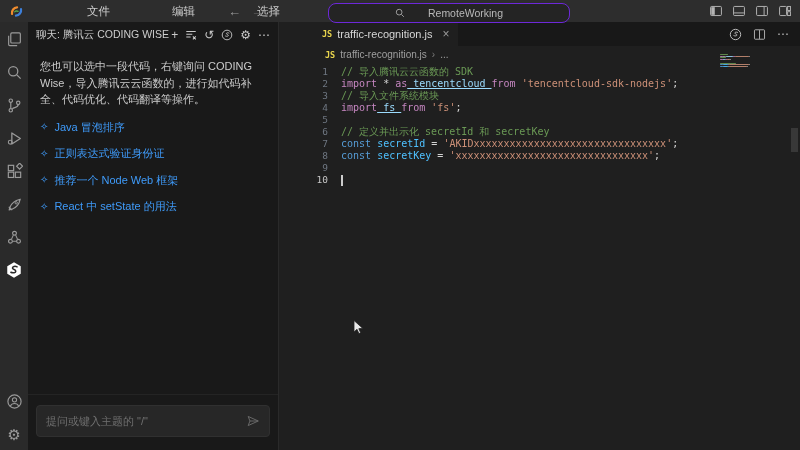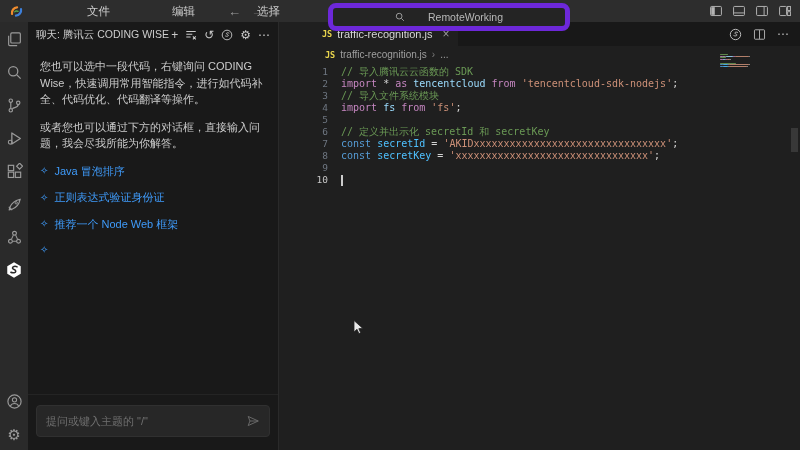--- a/index.html
+++ b/index.html
@@ -8,21 +8,21 @@
   .window { position:relative; width:800px; height:450px; background:#1f1f1f; }
 
   
   .titlebar { position:absolute; top:0; left:0; right:0; height:22px; background:#2d2d2d; display:flex; align-items:center; color:#cccccc; font-size:11.5px; z-index:5; }
   .app-logo { margin:0 8px 0 9px; display:flex; align-items:center; }
   .menus { display:flex; align-items:center; }
   .menu-item { padding:0 7px; cursor:default;margin-left:48px; }
   .menu-more { padding:0 7px; color:#cccccc; }
   .nav-arrows { position:absolute; left:228px; top:0; height:22px; display:flex; align-items:center; gap:10px; color:#9a9a9a; font-size:13px; }
   .nav-arrows .fwd { color:#6b6b6b; }
-  .search-box { position:absolute; left:328px; top:3px; width:242px; height:28px; background:#242424; border:5px solid #6d28d9; border-radius:8px; display:flex; align-items:center; justify-content:center; gap:23px; color:#b8b8b8; font-size:10.5px; }
+  .search-box { position:absolute; left:328px; top:3px; width:242px; height:20px; background:#242424; border:1px solid #6d28d9; border-radius:8px; display:flex; align-items:center; justify-content:center; gap:23px; color:#b8b8b8; font-size:10.5px; }
   .tb-right { position:absolute; right:8px; top:0; height:22px; display:flex; align-items:center; gap:9px; }
   .tb-right svg { display:block; }
 
   
   .activitybar { position:absolute; left:0; top:22px; bottom:0; width:28px; background:#2a2a2a; display:flex; flex-direction:column; align-items:center; padding:7px 0 6px 0; gap:13px; }
   .ab-icon { width:20px; height:20px; display:flex; align-items:center; justify-content:center; color:#9a9a9a; }
   .ab-icon.active { color:#ffffff; }
   .ab-spacer { flex:1; }
   .ab-gear { font-size:15px; line-height:1; color:#9a9a9a; }
 
@@ -52,21 +52,21 @@
   .tab-actions { margin-left:auto; display:flex; align-items:center; gap:11px; padding-right:11px; color:#bdbdbd; }
   .breadcrumb { height:17px; display:flex; align-items:center; gap:5px; padding-left:12px; color:#9f9f9f; font-size:10px; }
   .bc-sep { color:#7a7a7a; }
   .code { position:relative; margin-top:3px; font-family:"DejaVu Sans Mono",monospace; font-size:10px; line-height:12px; white-space:pre; }
   .code-line { display:flex; height:12px; align-items:center; }
   .ln { width:28px; flex:none; text-align:right; color:#6e7681; padding-right:13px; font-size:9.5px; }
   .code-line.cursor-line .ln { color:#c6c6c6; }
   .tok-comment { color:#6a9955; }
   .tok-kwctl  { color:#c586c0; }
   .tok-kw     { color:#569cd6; }
-  .tok-var    { color:#9cdcfe; }
+  .tok-var    { color:#9cdcfe;text-decoration:underline; }
   .tok-cvar   { color:#4fc1ff; }
   .tok-str    { color:#ce9178; }
   .tok-fg     { color:#d4d4d4; }
   .caret { display:inline-block; width:1.5px; height:11px; background:#cccccc; vertical-align:middle; }
   .minimap { position:absolute; top:32px; right:26px; width:54px; height:60px; }
   .mm-line { position:absolute; height:1px; border-radius:.5px; opacity:.85; }
   .scroll-thumb { position:absolute; right:2px; top:106px; width:7px; height:24px; background:#383838; }
 
   .mouse-cursor { position:absolute; left:353px; top:320px; z-index:20; pointer-events:none; }
 </style>
@@ -206,37 +206,37 @@
         <svg width="12" height="12" viewBox="0 0 16 16" fill="none">
             <circle cx="8" cy="8" r="6.4" stroke="#c9c9c9" stroke-width="1.2"></circle>
             <path d="M10.6 5.4C9.2 4.6 7 5 7.2 6.4c.2 1.2 2.6.8 2.6 2.2 0 1.2-2.2 1.6-3.8.8" stroke="#c9c9c9" stroke-width="1.1" stroke-linecap="round"></path>
           </svg>
         <span class="glyph">⚙</span>
         <span class="glyph">⋯</span>
       </span>
     </div>
 
     <div class="chat-body">
-      <p>您也可以选中一段代码，右键询问 CODING Wise，快速调用常用智能指令，进行如代码补全、代码优化、代码翻译等操作。</p>
-      <p>或者您也可以通过下方的对话框，直接输入问题，我会尽我所能为你解答。</p>
+      <p>您也可以选中一段代码，右键询问 CODING Wise，导入腾讯云云函数的，进行如代码补全、代码优化、代码翻译等操作。</p>
       <div class="examples" id="examples-list">
           <div class="example">
             <span class="spark">✧</span>
             <span>Java 冒泡排序</span>
           </div>
           <div class="example">
             <span class="spark">✧</span>
             <span>正则表达式验证身份证</span>
           </div>
           <div class="example">
             <span class="spark">✧</span>
             <span>推荐一个 Node Web 框架</span>
           </div>
           <div class="example">
             <span class="spark">✧</span>
+            <span>React 中 setState 的用法</span>
           </div>
         </div>
 
     </div>
 
     <div class="input-sep"></div>
     <div class="chat-input">
       <span class="ph">提问或键入主题的 "/"</span>
       <svg width="14" height="14" viewBox="0 0 16 16" fill="none">
           <path d="M2.5 13.2L14 8 2.5 2.8l2 5.2z" stroke="#6a6a6a" stroke-width="1.1" stroke-linejoin="round"></path>

